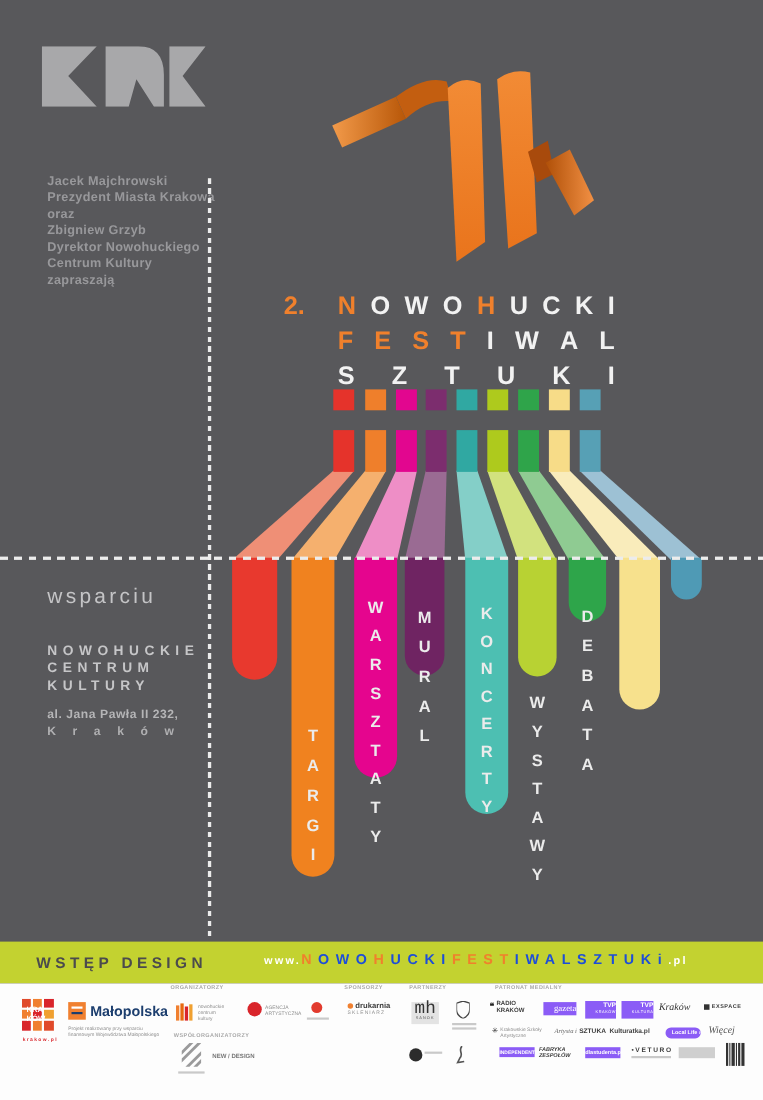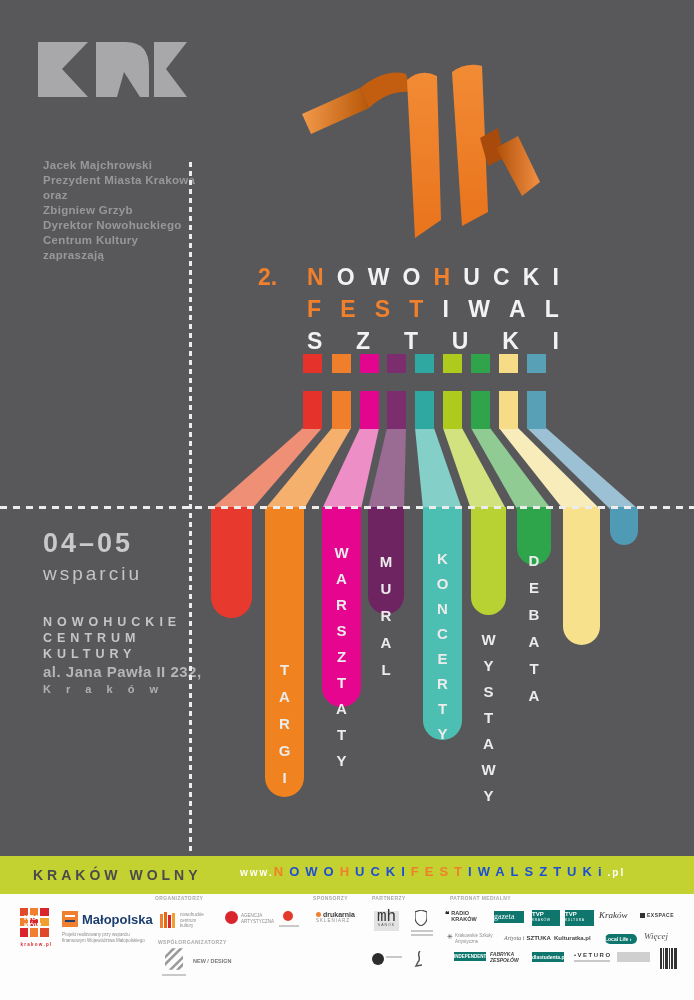--- a/index.html
+++ b/index.html
@@ -24,37 +24,37 @@
   .vword{position:absolute;z-index:40;width:22px;display:flex;flex-direction:column;align-items:center;
          color:#ebebeb;font-weight:bold;font-size:15px;}
   
   .date-col{left:43px;top:528px;color:#c9c9cb;z-index:5;}
   .d-days{font-size:27px;font-weight:bold;letter-spacing:3px;}
   .d-month{font-size:15px;font-weight:bold;letter-spacing:1.5px;margin-top:14px;}
   .d-year{font-size:27px;font-weight:bold;letter-spacing:13px;margin-top:12px;}
   .d-sob{font-size:19px;letter-spacing:7px;margin-top:25px;color:#c4c4c6;}
   .d-nie{font-size:19px;letter-spacing:3px;margin-top:4px;color:#c4c4c6;}
   .d-ven{font-size:12.5px;font-weight:bold;letter-spacing:5px;margin-top:2px;color:#c6c6c8;}
-  .d-addr{font-size:15px;margin-top:2px;color:#b5b5b7;font-weight:bold;letter-spacing:.5px;}
+  .d-addr{font-size:11px;margin-top:14px;color:#b5b5b7;font-weight:bold;letter-spacing:.5px;}
   .d-city{font-size:11px;letter-spacing:6px;color:#b0b0b2;margin-top:3px;font-weight:bold;}
   
   .banner{left:0;top:856px;width:694px;height:38px;background:#c3d230;z-index:50;}
   .free{position:absolute;left:33px;top:11px;color:#4b4b4d;font-size:14px;font-weight:bold;letter-spacing:4px;}
   .url{position:absolute;left:240px;top:8px;display:flex;align-items:baseline;}
   .url span{font-weight:bold;}
   .url .big{font-size:13px;letter-spacing:6px;color:#1d4ed8;}
   .url .or{color:#f0802c;}
   .url .small{font-size:10px;letter-spacing:2px;color:#fff;}
   
   .footer{left:0;top:894px;width:694px;height:106px;background:#fdfdfd;z-index:60;}
   .footer .abs{position:absolute;}
   .flabel{font-size:5px;color:#a9a9a9;letter-spacing:.4px;font-weight:bold;}
   .micro{font-size:4.5px;color:#8d8d8d;line-height:5.5px;}
   .microline{height:2px;background:#c9c9c9;}
-  .blackbox{background:#0f766e;color:#fff;text-align:left;}
+  .blackbox{background:#8b5cf6;color:#fff;text-align:right;}
   .logo-txt{color:#3c3c3c;font-weight:bold;}
 </style>
 </head>
 <body>
 
 <div class="poster">
 
   <svg class="abs" style="left:38px;top:42px" width="149" height="55" viewBox="0 0 149 55">
     <g fill="#a8a8aa">
       <polygon points="0,0 50,0 24,27 50,55 0,55"></polygon>
@@ -219,33 +219,32 @@
       <div class="drip" style="left: 563px; top: 507px; width: 37px; height: 138px; background: rgb(247, 225, 141); border-radius: 0px 0px 18.5px 18.5px;"></div>
       <div class="sq" style="left: 527px; top: 354px; width: 19px; height: 19px; background: rgb(87, 160, 181);"></div>
       <div class="bar" style="left: 527px; top: 391px; width: 19px; height: 38px; background: rgb(87, 160, 181);"></div>
       <div class="drip" style="left: 610px; top: 507px; width: 28px; height: 38px; background: rgb(79, 154, 181); border-radius: 0px 0px 14px 14px;"></div>
     </div>
 
   <div class="abs hdash"></div>
   <div class="abs vdash"></div>
 
   <div class="abs date-col">
-    <div class="d-days">04–05</div>
     <div class="d-nie">wsparciu</div>
     <div style="margin-top:30px">
       <div class="d-ven">NOWOHUCKIE</div>
       <div class="d-ven">CENTRUM</div>
       <div class="d-ven">KULTURY</div>
     </div>
     <div class="d-addr">al. Jana Pawła II 232,</div>
     <div class="d-city">K r a k ó w</div>
   </div>
 
   <div class="abs banner">
-    <div class="free">KRAKÓW WOLNY</div>
+    <div class="free">WSTĘP DESIGN</div>
     <div class="url" id="url-row">
         <span class="small">www.</span>
         <span class="big or">N</span>
         <span class="big">OWO</span>
         <span class="big or">H</span>
         <span class="big">UCKI</span>
         <span class="big or">FEST</span>
         <span class="big">IWALSZTUK</span>
         <span class="big">i</span>
         <span class="small">.pl</span>

